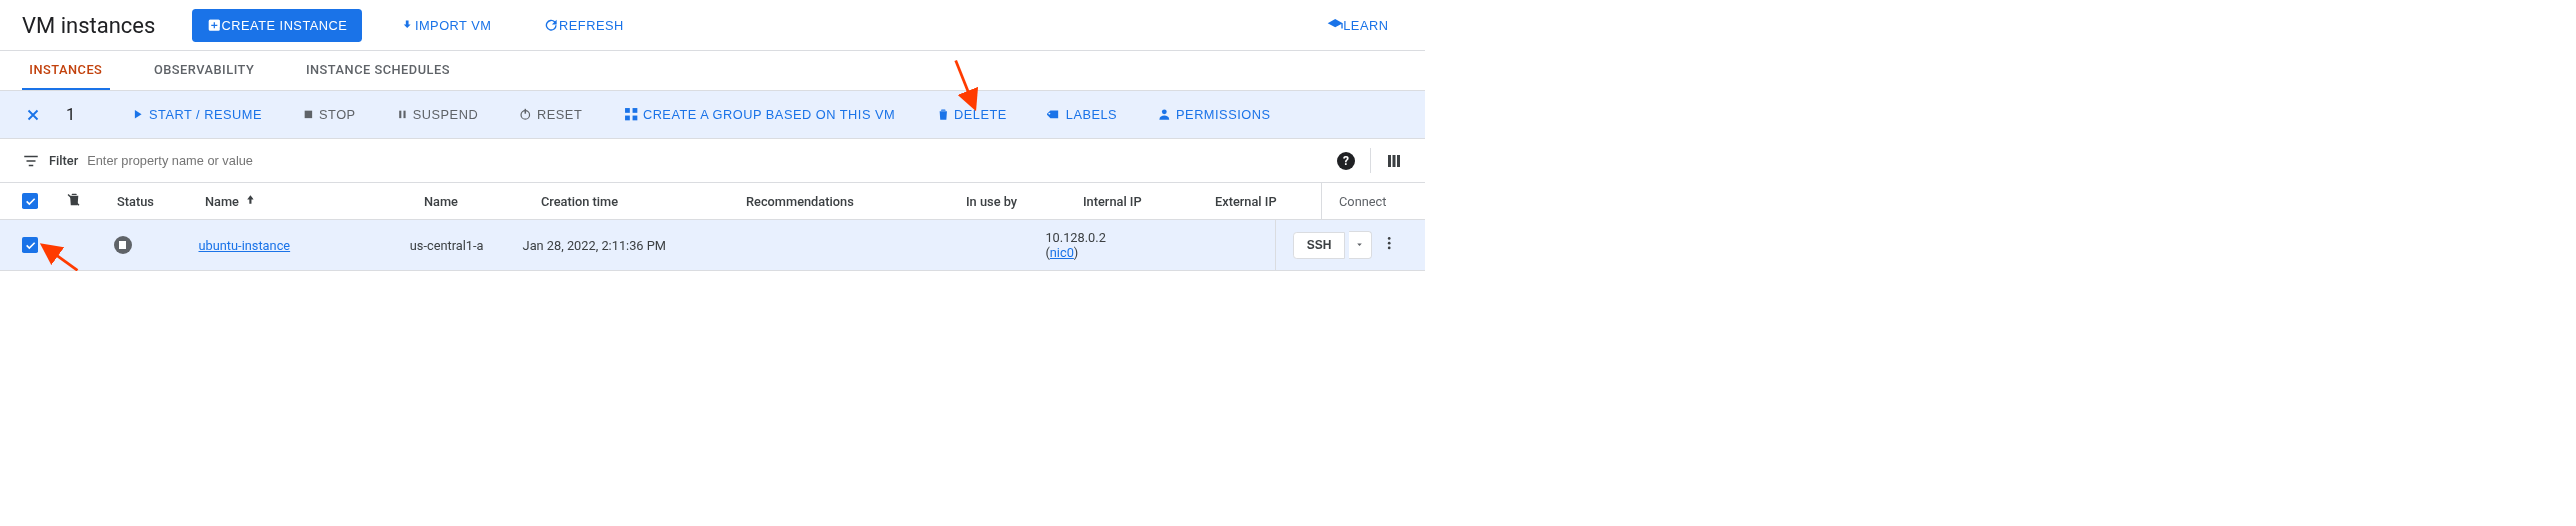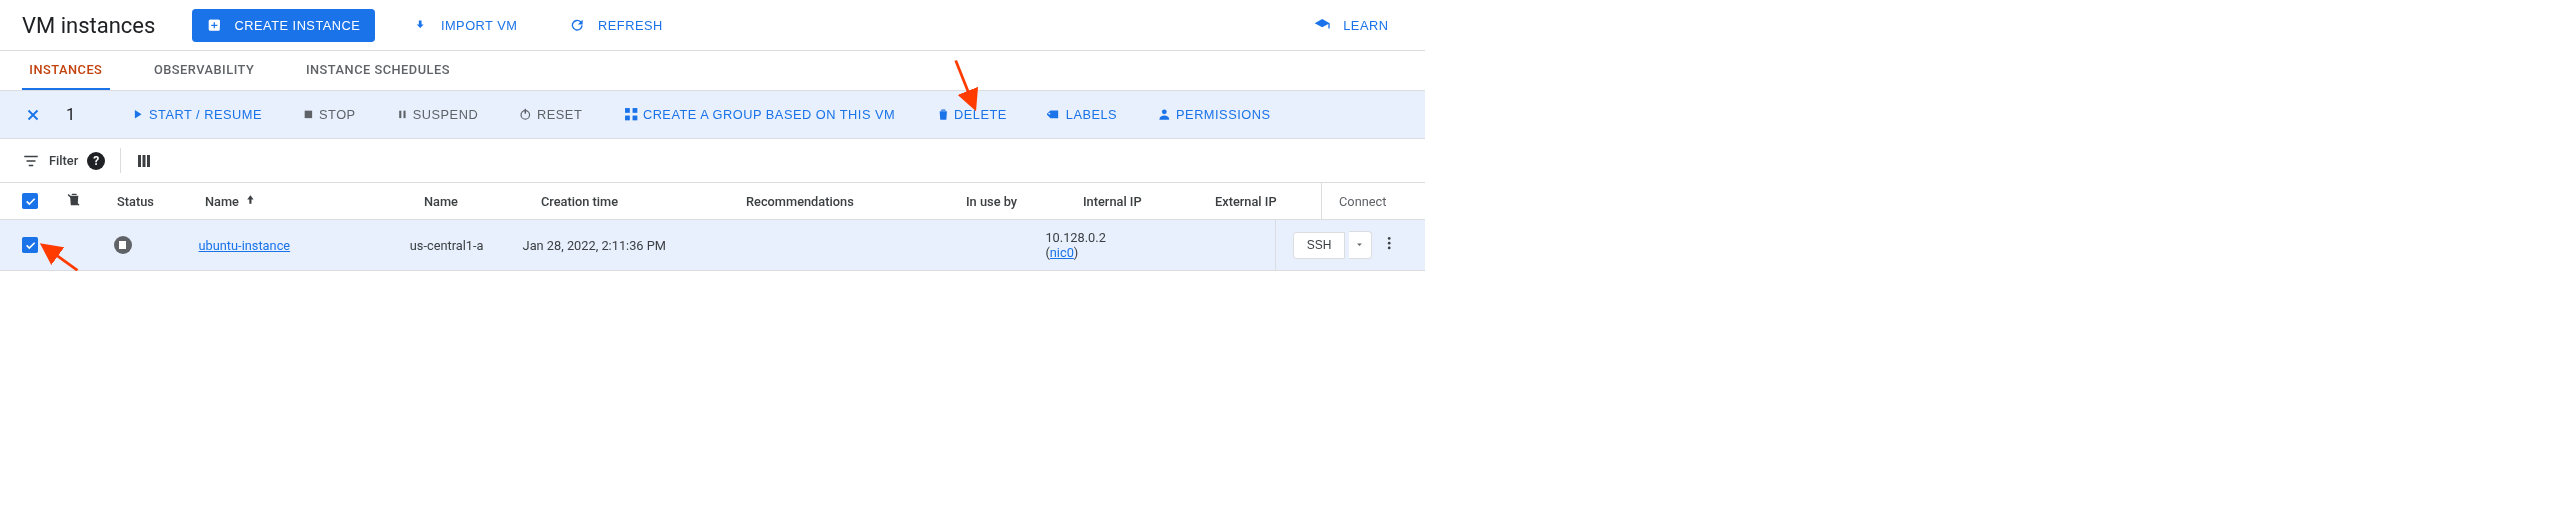--- a/index.html
+++ b/index.html
@@ -19,21 +19,21 @@
   }
   .page-title {
     font-size: 22px;
     font-weight: 400;
     color: #202124;
     margin-right: 37px;
   }
   .btn {
     display: inline-flex;
     align-items: center;
-    gap: 13px;
+    gap: 0;
     padding: 0 14.6px;
     height: 33px;
     border-radius: 3.7px;
     font-size: 12.8px;
     font-weight: 500;
     letter-spacing: 0.5px;
     cursor: pointer;
     border: none;
     background: transparent;
   }
@@ -158,21 +158,21 @@
   .col-extip { width: 106px; }
   .col-connect { flex: 1; display: flex; align-items: center; gap: 3.7px; padding-left: 17px; border-left: 0.9px solid #dadce0; height: 100%; }
   .checkbox {
     width: 16.4px; height: 16.4px; border-radius: 1.8px;
     background: #1a73e8; display: flex; align-items: center; justify-content: center;
   }
   .link { color: #1a73e8; text-decoration: underline; cursor: pointer; }
   .ssh-btn {
     border: 0.9px solid #dadce0; border-radius: 3.7px 0 0 3.7px;
     padding: 5.5px 12.8px; background: #fff; color: #3c4043;
-    font-size: 12px; font-weight: 400; cursor: pointer;
+    font-size: 12px; font-weight: 700; cursor: pointer;
   }
   .ssh-drop {
     border: 0.9px solid #dadce0; border-left: none; border-radius: 0 3.7px 3.7px 0;
     padding: 5.5px 5.5px; background: #fff; cursor: pointer;
   }
   .kebab { margin-left: auto; padding: 0 5.5px; cursor: pointer; color:#3c4043; }
   .sort-arrow { margin-left: 5.5px; }
   .annot-arrow1 { position: absolute; left: 950px; top: 55px; pointer-events: none; }
   .annot-arrow2 { position: absolute; left: 37px; top: 239px; pointer-events: none; }
   .root { position: relative; }
@@ -317,20 +317,21 @@
   </button>
 </div>
 
 <div class="filter-bar">
   <span class="icon">
     <svg width="18" height="18" viewBox="0 0 24 24" fill="#3c4043">
           <path d="M3 5h18v2H3zm3 6h12v2H6zm3 6h6v2H9z"></path>
         </svg>
   </span>
   <span class="filter-label">Filter</span>
+  <input class="filter-input" placeholder="Enter property name or value" style="">
   <div class="fb-right">
     <div class="help-circle">?</div>
     <div class="vsep"></div>
     <span class="icon">
       <svg width="18" height="18" viewBox="0 0 24 24" fill="#3c4043">
             <rect x="4" y="4" width="4" height="16"></rect>
             <rect x="10" y="4" width="4" height="16"></rect>
             <rect x="16" y="4" width="4" height="16"></rect>
           </svg>
     </span>

